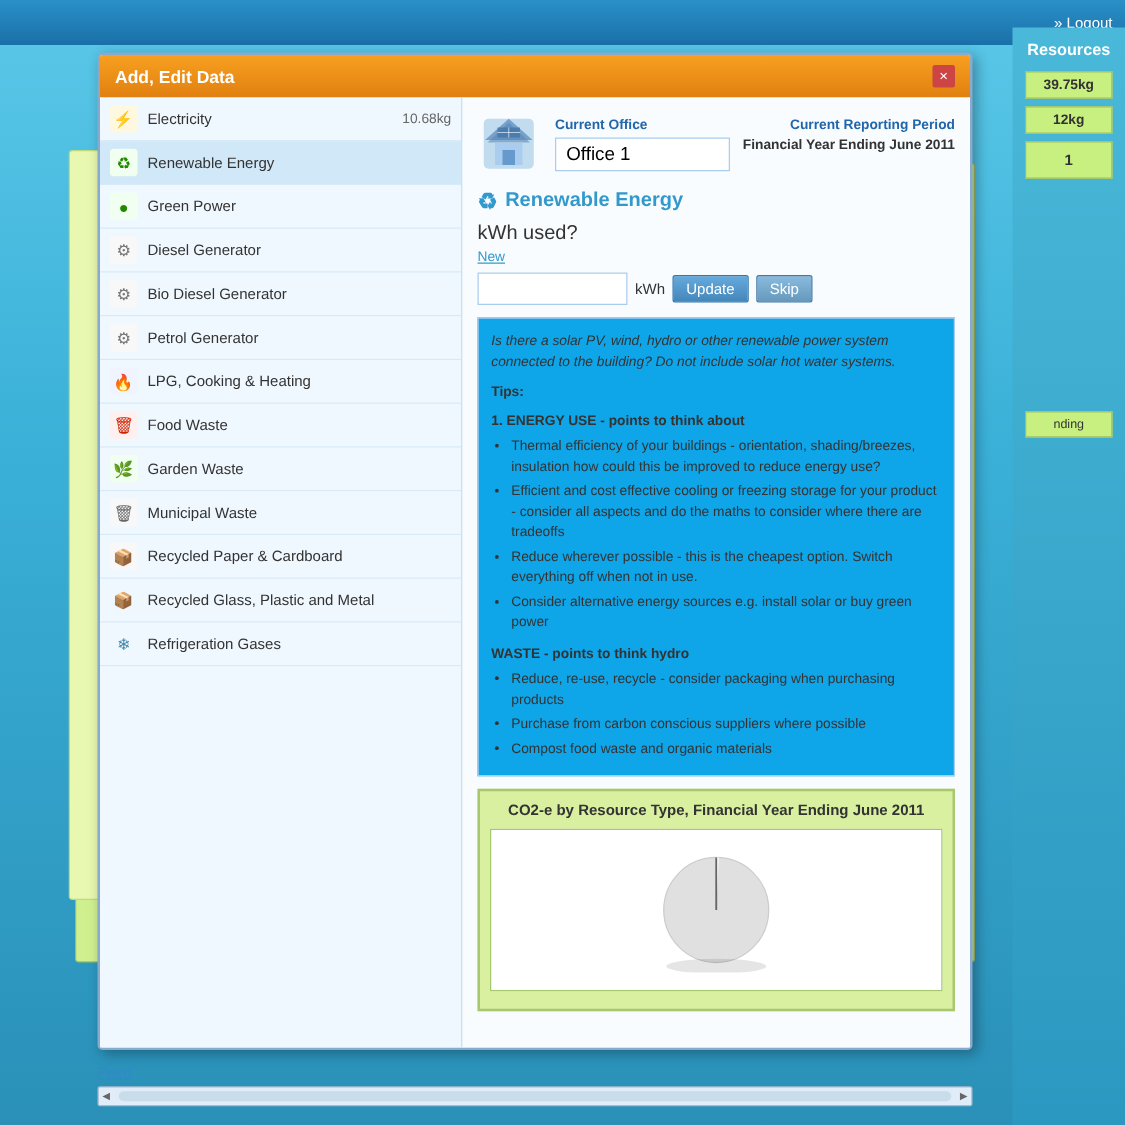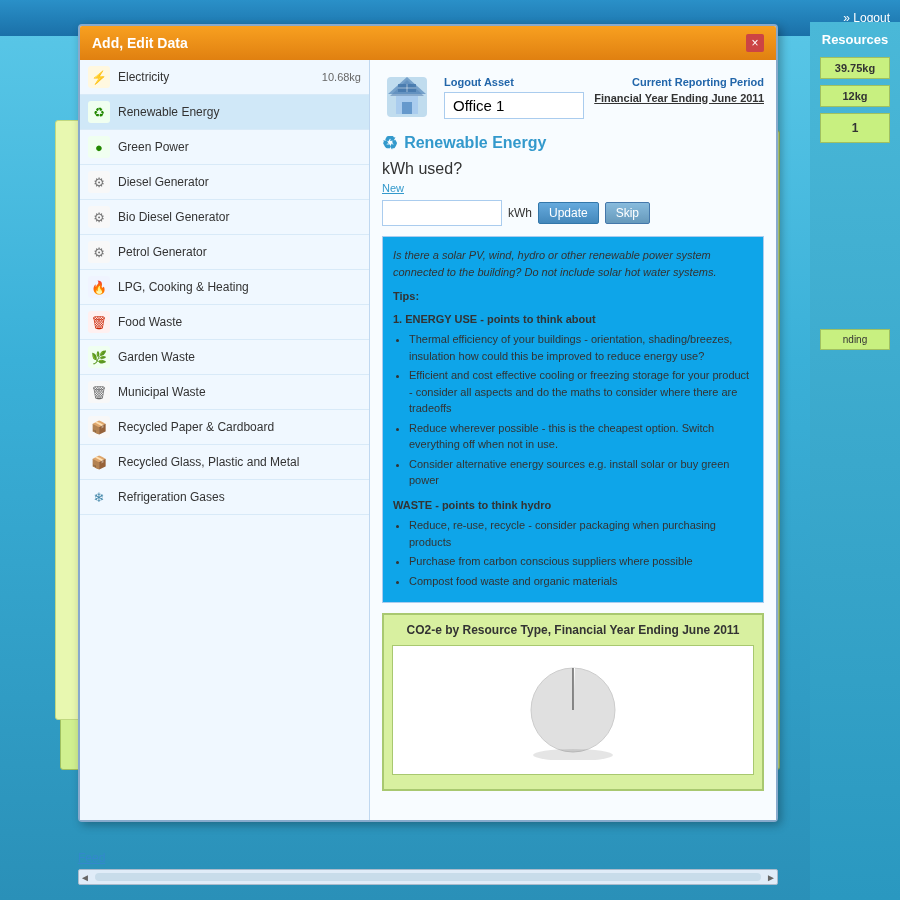--- a/index.html
+++ b/index.html
@@ -98,21 +98,21 @@
       background: #e8f8b0;
       border: 1px solid #c0d880;
       border-radius: 3px;
       z-index: 1;
     }
 
     
     .dialog {
       position: absolute;
       left: 78px;
-      top: 24px;
+      top: 42px;
       width: 700px;
       background: #f0f8ff;
       border: 2px solid #88aacc;
       border-radius: 4px;
       z-index: 10;
       box-shadow: 3px 3px 10px rgba(0,0,0,0.3);
     }
     .dialog-header {
       background: linear-gradient(180deg, #f8a020 0%, #e08010 100%);
       padding: 8px 12px;
@@ -220,21 +220,20 @@
       padding: 4px 8px;
       font-size: 15px;
       margin-top: 4px;
       width: 140px;
     }
     .period-value {
       font-size: 11px;
       font-weight: bold;
       color: #333;
       margin-top: 4px;
-      text-decoration: underline;
     }
     .asset-header-right {
       text-align: right;
     }
 
     
     .section-title {
       color: #3399cc;
       font-size: 16px;
       font-weight: bold;
@@ -548,21 +547,21 @@
 
             <rect x="16" y="12" width="18" height="8" fill="#4477aa" opacity="0.8"></rect>
             <line x1="25" y1="12" x2="25" y2="20" stroke="#fff" stroke-width="0.5"></line>
             <line x1="16" y1="16" x2="34" y2="16" stroke="#fff" stroke-width="0.5"></line>
           </svg>
         </div>
 
         <div class="asset-info">
           <div style="display:flex; justify-content:space-between; width:320px;">
             <div>
-              <div class="current-asset-label">Logout Asset</div>
+              <div class="current-asset-label">Current Office</div>
               <input class="asset-name-box" type="text" value="Office 1" style="">
             </div>
             <div class="asset-header-right">
               <div class="current-period-label">Current Reporting Period</div>
               <div class="period-value">Financial Year Ending June 2011</div>
             </div>
           </div>
         </div>
       </div>
 

